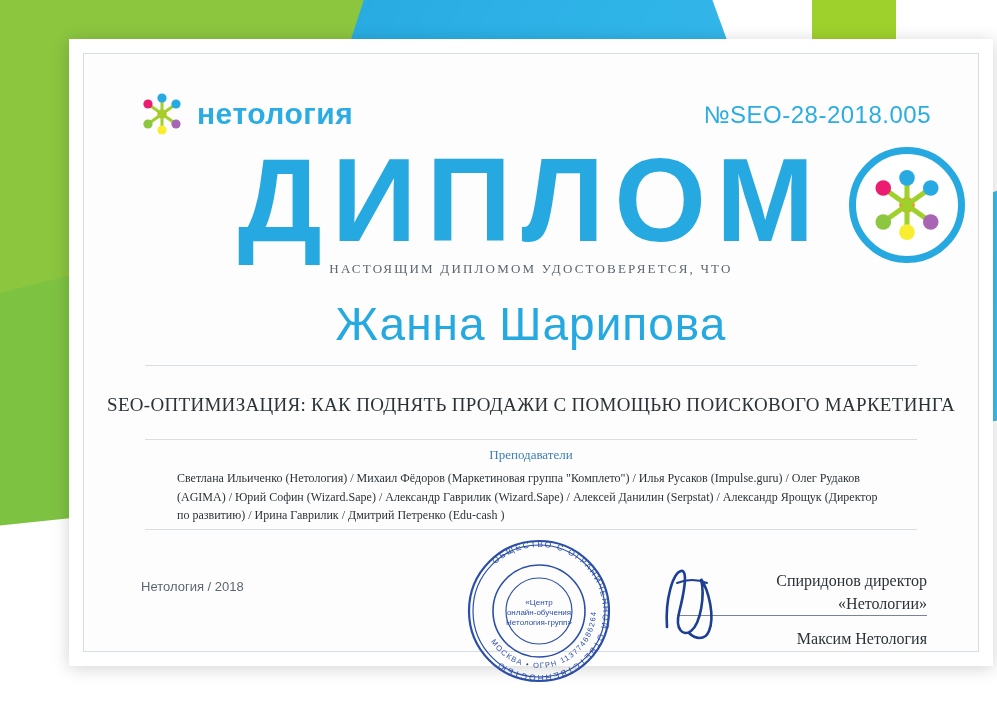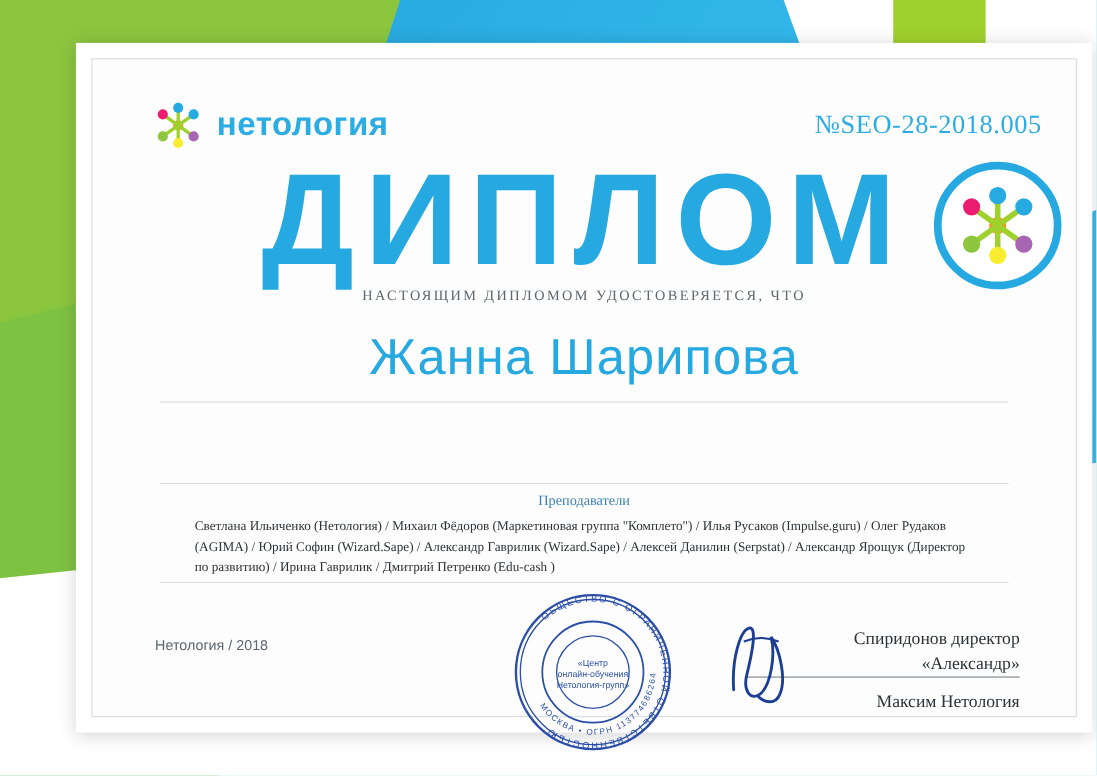--- a/index.html
+++ b/index.html
@@ -98,24 +98,24 @@
   }
   .logo-mark { width: 46px; height: 46px; }
   .logo-text {
     color: #2bace2;
     font-size: 30px;
     font-weight: bold;
     letter-spacing: 0.5px;
   }
   .cert-number {
     position: absolute;
-    right: 46px;
+    right: 62px;
     top: 62px;
     color: #2bace2;
-    font-family: Liberation Serif, serif;
+    font-family: Liberation Sans, sans-serif;
     font-size: 24px;
     letter-spacing: 0.5px;
   }
   
   .diploma-word {
     position: absolute;
     left: 0; right: 0;
     top: 102px;
     text-align: center;
     color: #26a9e0;
@@ -306,29 +306,30 @@
     </div>
 
     <div class="diploma-word">ДИПЛОМ</div>
     <div class="subtitle">НАСТОЯЩИМ ДИПЛОМОМ УДОСТОВЕРЯЕТСЯ, ЧТО</div>
     <div class="recipient">Жанна Шарипова</div>
 
     <div class="rule r1"></div>
     <div class="rule r2"></div>
     <div class="rule r3"></div>
 
+    <div class="program-title">SEO-ОПТИМИЗАЦИЯ: КАК ПОДНЯТЬ ПРОДАЖИ С ПОМОЩЬЮ ПОИСКОВОГО МАРКЕТИНГА</div>
 
     <div class="teachers-label">Преподаватели</div>
     <div class="teachers-body">Светлана Ильиченко (Нетология) / Михаил Фёдоров (Маркетиновая группа "Комплето") / Илья Русаков (Impulse.guru) / Олег Рудаков (AGIMA) / Юрий Софин (Wizard.Sape) / Александр Гаврилик (Wizard.Sape) / Алексей Данилин (Serpstat) / Александр Ярощук (Директор по развитию) / Ирина Гаврилик / Дмитрий Петренко (Edu-cash )</div>
 
     <div class="footer-left">Нетология / 2018</div>
 
     <div class="footer-right">
       <div>Спиридонов директор</div>
-      <div>«Александр»</div>
+      <div>«Нетологии»</div>
     </div>
     <div class="sig-line"></div>
     <div class="footer-right" style="top:588px;">Максим Нетология</div>
 
     <div class="stamp">
       <svg width="164" height="164" viewBox="0 0 164 164">
         <defs>
           <path id="outerArc" d="M 82,82 m -64,0 a 64,64 0 1,1 128,0 a 64,64 0 1,1 -128,0"></path>
           <path id="innerArc" d="M 82,82 m -50,0 a 50,50 0 1,1 100,0 a 50,50 0 1,1 -100,0"></path>
           <path id="bottomArc" d="M 82,82 m -57,0 a 57,57 0 1,0 114,0"></path>

